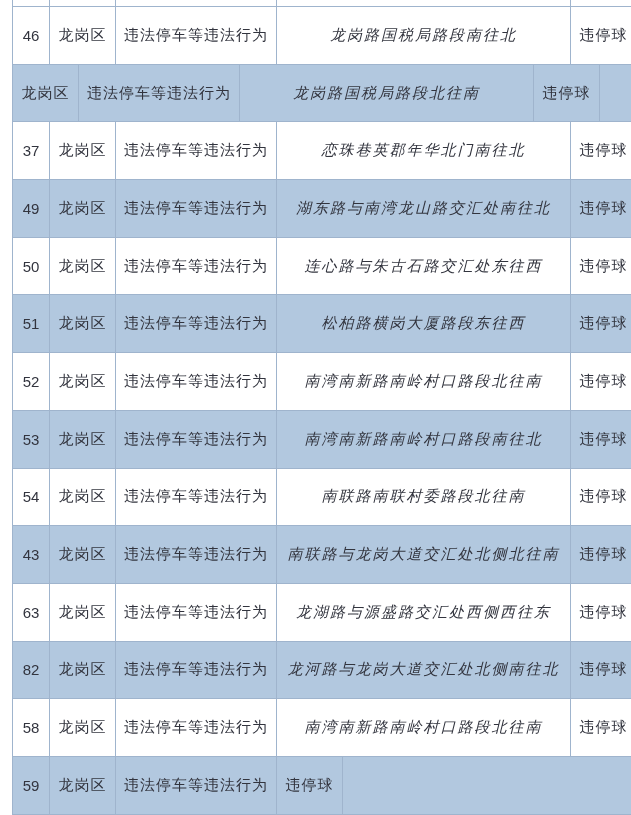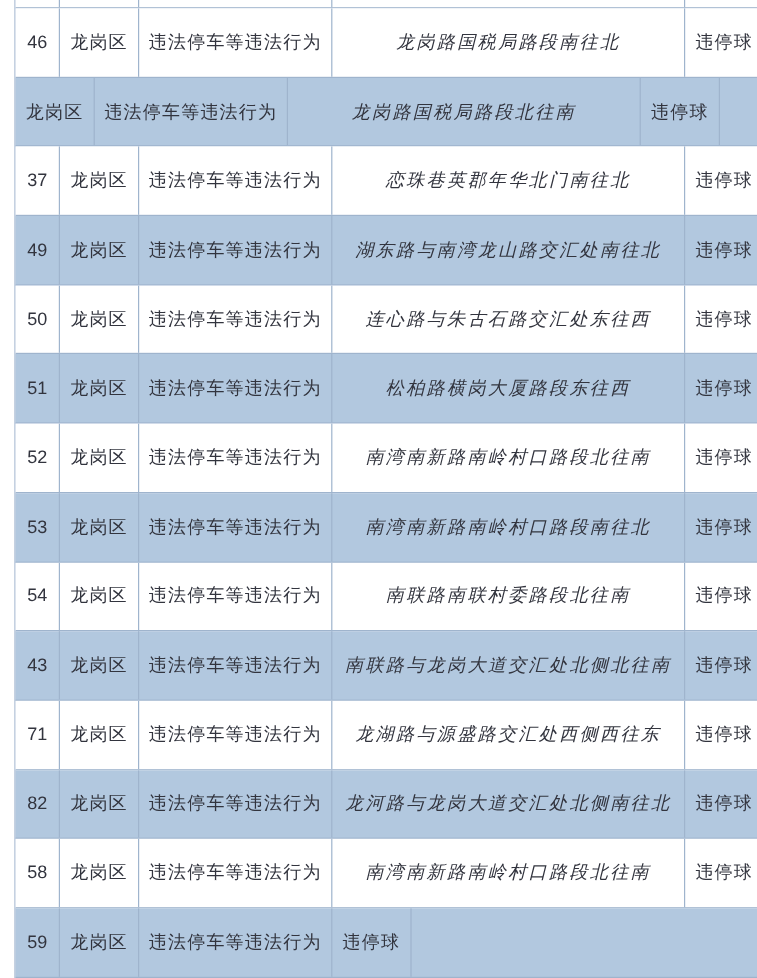--- a/index.html
+++ b/index.html
@@ -130,21 +130,21 @@
         <div class="cell device">违停球</div>
       </div>
       <div class="row blue">
         <div class="cell no">43</div>
         <div class="cell district">龙岗区</div>
         <div class="cell violation">违法停车等违法行为</div>
         <div class="cell location">南联路与龙岗大道交汇处北侧北往南</div>
         <div class="cell device">违停球</div>
       </div>
       <div class="row">
-        <div class="cell no">71</div>
+        <div class="cell no">63</div>
         <div class="cell district">龙岗区</div>
         <div class="cell violation">违法停车等违法行为</div>
         <div class="cell location">龙湖路与源盛路交汇处西侧西往东</div>
         <div class="cell device">违停球</div>
       </div>
       <div class="row blue">
         <div class="cell no">82</div>
         <div class="cell district">龙岗区</div>
         <div class="cell violation">违法停车等违法行为</div>
         <div class="cell location">龙河路与龙岗大道交汇处北侧南往北</div>

